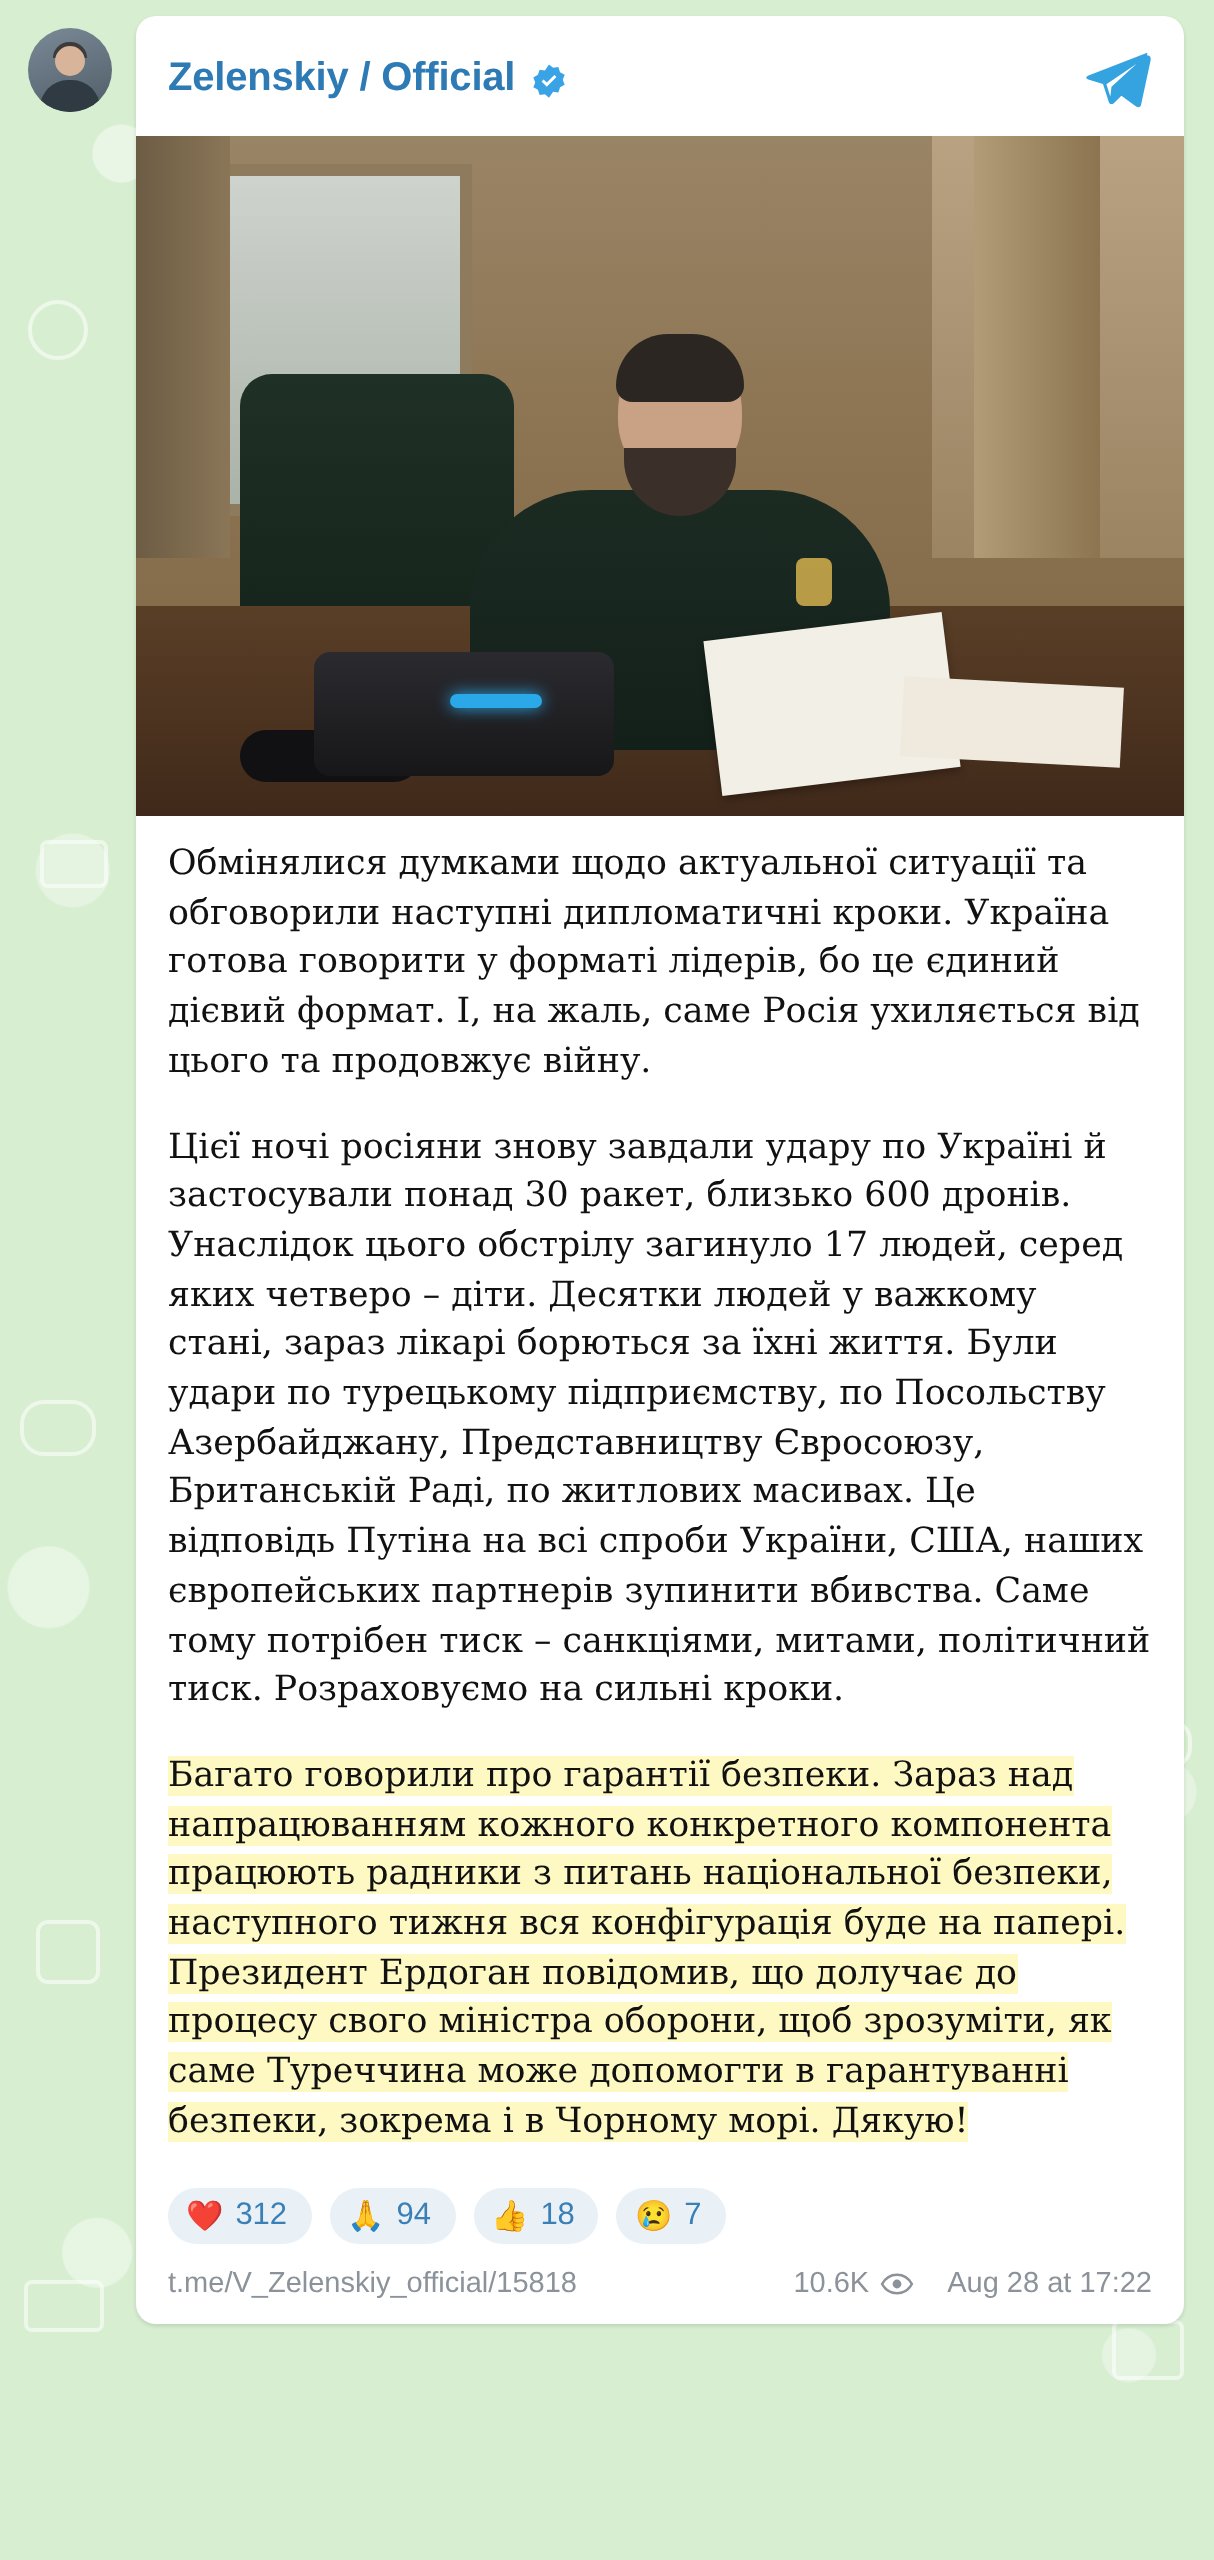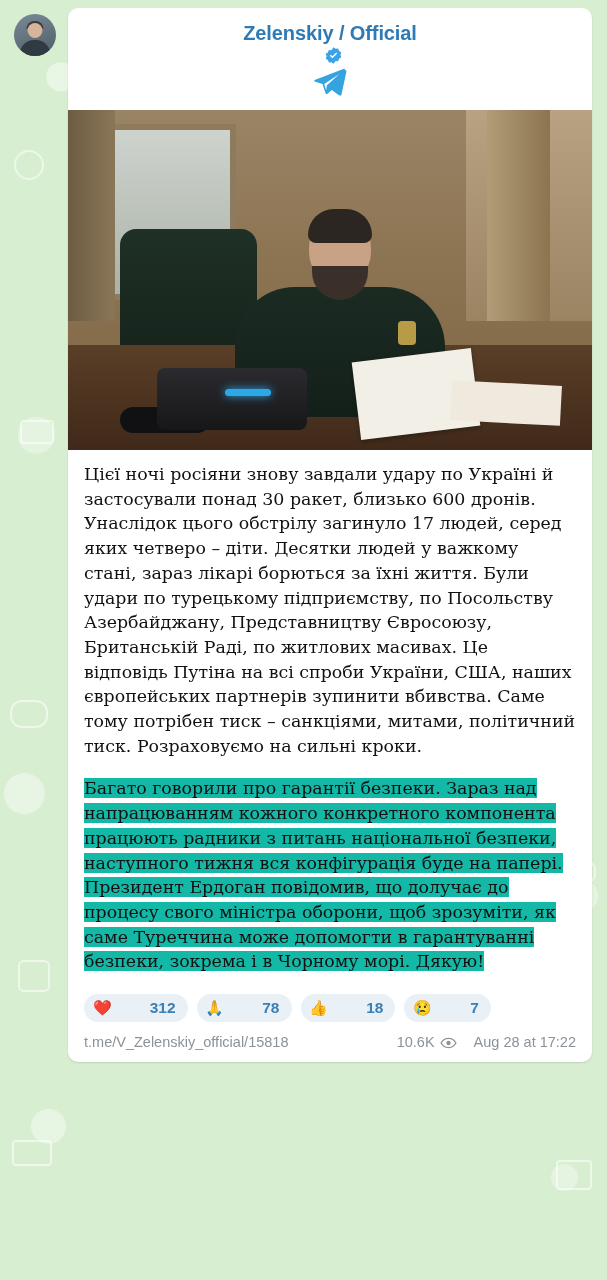--- a/index.html
+++ b/index.html
@@ -87,21 +87,20 @@
     width: 30px;
     height: 20px;
     border-radius: 14px 14px 0 0;
     background: #2f3a42;
   }
 
   .card-header {
     display: flex;
     align-items: center;
     padding: 14px 16px 12px 16px;
-    flex-direction: column;
   }
   .channel-name {
     font-size: 20px;
     font-weight: bold;
     color: #2d7ab5;
     letter-spacing: -0.1px;
   }
   .verified-badge {
     margin-left: 7px;
     width: 19px;
@@ -282,41 +281,41 @@
     color: #111;
     font-size: 17.4px;
     line-height: 1.42;
     font-family: "DejaVu Serif", serif;
   }
   .post-body p {
     margin: 0 0 18px 0;
   }
   .post-body p:last-child { margin-bottom: 6px; }
   .hl {
-    background: #14b8a6;
+    background: #fef9c3;
   }
 
   .reactions {
     display: flex;
     gap: 9px;
     padding: 10px 16px 10px 16px;
   }
   .reaction {
     display: inline-flex;
     align-items: center;
     gap: 6px;
     background: #e9f0f6;
     border-radius: 16px;
     padding: 5px 12px 5px 9px;
     font-size: 15.5px;
     color: #3a7fb5;
     font-family: "Liberation Sans", sans-serif;
   }
   .reaction .emo { font-size: 15px; }
-  .reaction .cnt { font-weight: bold; margin-left: 32px; }
+  .reaction .cnt { font-weight: normal; }
 
   .card-footer {
     display: flex;
     align-items: center;
     padding: 2px 16px 12px 16px;
     color: #8b9299;
     font-size: 14.5px;
     font-family: "Liberation Sans", sans-serif;
   }
   .footer-link {
@@ -383,32 +382,33 @@
     <div class="pi-person-beard"></div>
     <div class="pi-emblem"></div>
     <div class="pi-paper"></div>
     <div class="pi-paper2"></div>
     <div class="pi-handset"></div>
     <div class="pi-phone"></div>
     <div class="pi-phone-led"></div>
   </div>
 
   <div class="post-body">
+    <p>Обмінялися думками щодо актуальної ситуації та обговорили наступні дипломатичні кроки. Україна готова говорити у форматі лідерів, бо це єдиний дієвий формат. І, на жаль, саме Росія ухиляється від цього та продовжує війну.</p>
     <p>Цієї ночі росіяни знову завдали удару по Україні й застосували понад 30 ракет, близько 600 дронів. Унаслідок цього обстрілу загинуло 17 людей, серед яких четверо – діти. Десятки людей у важкому стані, зараз лікарі борються за їхні життя. Були удари по турецькому підприємству, по Посольству Азербайджану, Представництву Євросоюзу, Британській Раді, по житлових масивах. Це відповідь Путіна на всі спроби України, США, наших європейських партнерів зупинити вбивства. Саме тому потрібен тиск – санкціями, митами, політичний тиск. Розраховуємо на сильні кроки.</p>
     <p><span class="hl">Багато говорили про гарантії безпеки. Зараз над напрацюванням кожного конкретного компонента працюють радники з питань національної безпеки, наступного тижня вся конфігурація буде на папері. Президент Ердоган повідомив, що долучає до процесу свого міністра оборони, щоб зрозуміти, як саме Туреччина може допомогти в гарантуванні безпеки, зокрема і в Чорному морі. Дякую!</span></p>
   </div>
 
   <div class="reactions">
     <span class="reaction">
       <span class="emo">❤️</span>
       <span class="cnt">312</span>
     </span>
     <span class="reaction">
       <span class="emo">🙏</span>
-      <span class="cnt">78</span>
+      <span class="cnt">94</span>
     </span>
     <span class="reaction">
       <span class="emo">👍</span>
       <span class="cnt">18</span>
     </span>
     <span class="reaction">
       <span class="emo">😢</span>
       <span class="cnt">7</span>
     </span>
   </div>

